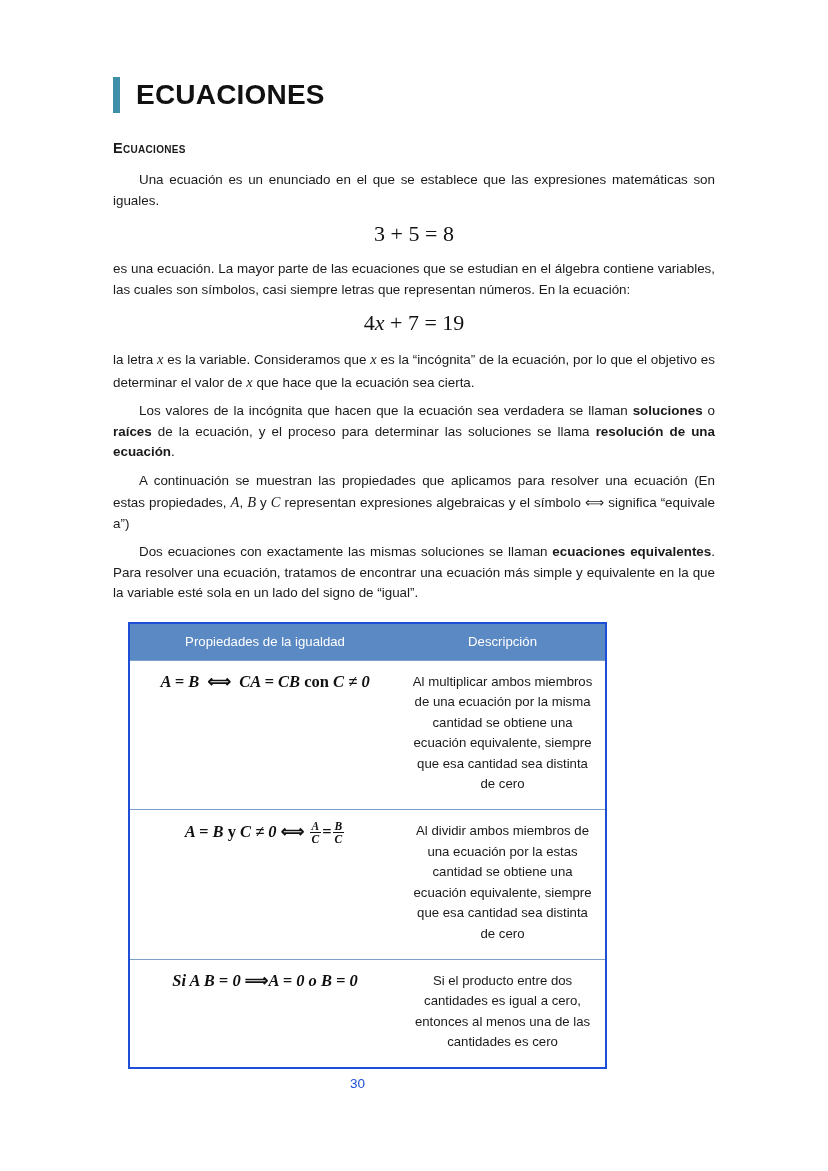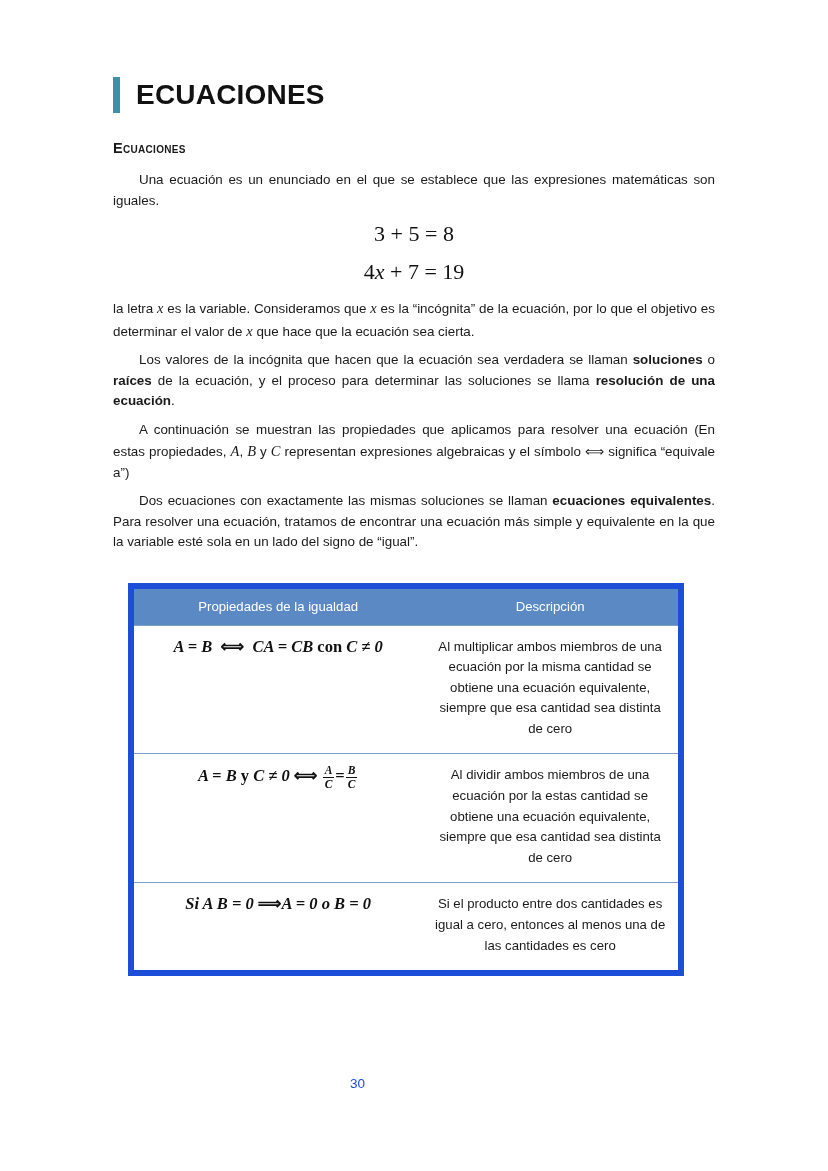--- a/index.html
+++ b/index.html
@@ -85,25 +85,25 @@
     text-align: center;
     font-family: "Liberation Serif", serif;
     font-size: 22px;
     margin: 10px 0 12px 0;
     color: #111111;
   }
   .display-eq .it { font-style: italic; }
 
   
   .prop-table {
-    margin-top: 30px;
-    width: 556px;
+    margin-top: 18px;
+    width: 479px;
     margin-left: 15px;
     border-collapse: collapse;
-    border: 6px solid #1d4ed8;
+    border: 2px solid #1d4ed8;
   }
   .prop-table thead th {
     background: #5a89c4;
     color: #ffffff;
     font-weight: normal;
     font-size: 13.2px;
     padding: 10px 6px 11px 6px;
     text-align: center;
     border: none;
   }
@@ -168,20 +168,21 @@
       <div class="doc-title">ECUACIONES</div>
     </div>
 
     <div class="subheading">Ecuaciones</div>
 
     <p class="para indent">Una ecuación es un enunciado en el que se establece que las expresiones matemáticas son iguales.</p>
 
 
     <div class="display-eq">3 + 5 = 8</div>
 
+    <p class="para">es una ecuación. La mayor parte de las ecuaciones que se estudian en el álgebra contiene variables, las cuales son símbolos, casi siempre letras que representan números. En la ecuación:</p>
 
     <div class="display-eq"><span>4</span><span class="it">x</span><span> + 7 = 19</span></div>
 
     <p class="para"><span>la letra </span><span class="mathvar">x</span><span> es la variable. Consideramos que </span><span class="mathvar">x</span><span> es la “incógnita” de la ecuación, por lo que el objetivo es determinar el valor de </span><span class="mathvar">x</span><span> que hace que la ecuación sea cierta.</span></p>
 
     <p class="para indent"><span>Los valores de la incógnita que hacen que la ecuación sea verdadera se llaman </span><b>soluciones</b><span> o </span><b>raíces</b><span> de la ecuación, y el proceso para determinar las soluciones se llama </span><b>resolución de una ecuación</b><span>.</span></p>
 
     <p class="para indent gap-before"><span>A continuación se muestran  las propiedades que aplicamos para resolver una ecuación (En estas propiedades, </span><span class="mathvar">A</span><span>, </span><span class="mathvar">B</span><span> y </span><span class="mathvar">C</span><span> representan expresiones algebraicas y el símbolo </span><span>⟺</span><span> significa “equivale a”)</span></p>
 
     <p class="para indent"><span>Dos ecuaciones con exactamente las mismas soluciones se llaman </span><b>ecuaciones equivalentes</b><span>. Para resolver una ecuación, tratamos de encontrar una ecuación más simple y equivalente en la que la variable esté sola en un lado del signo de “igual”.</span></p>

